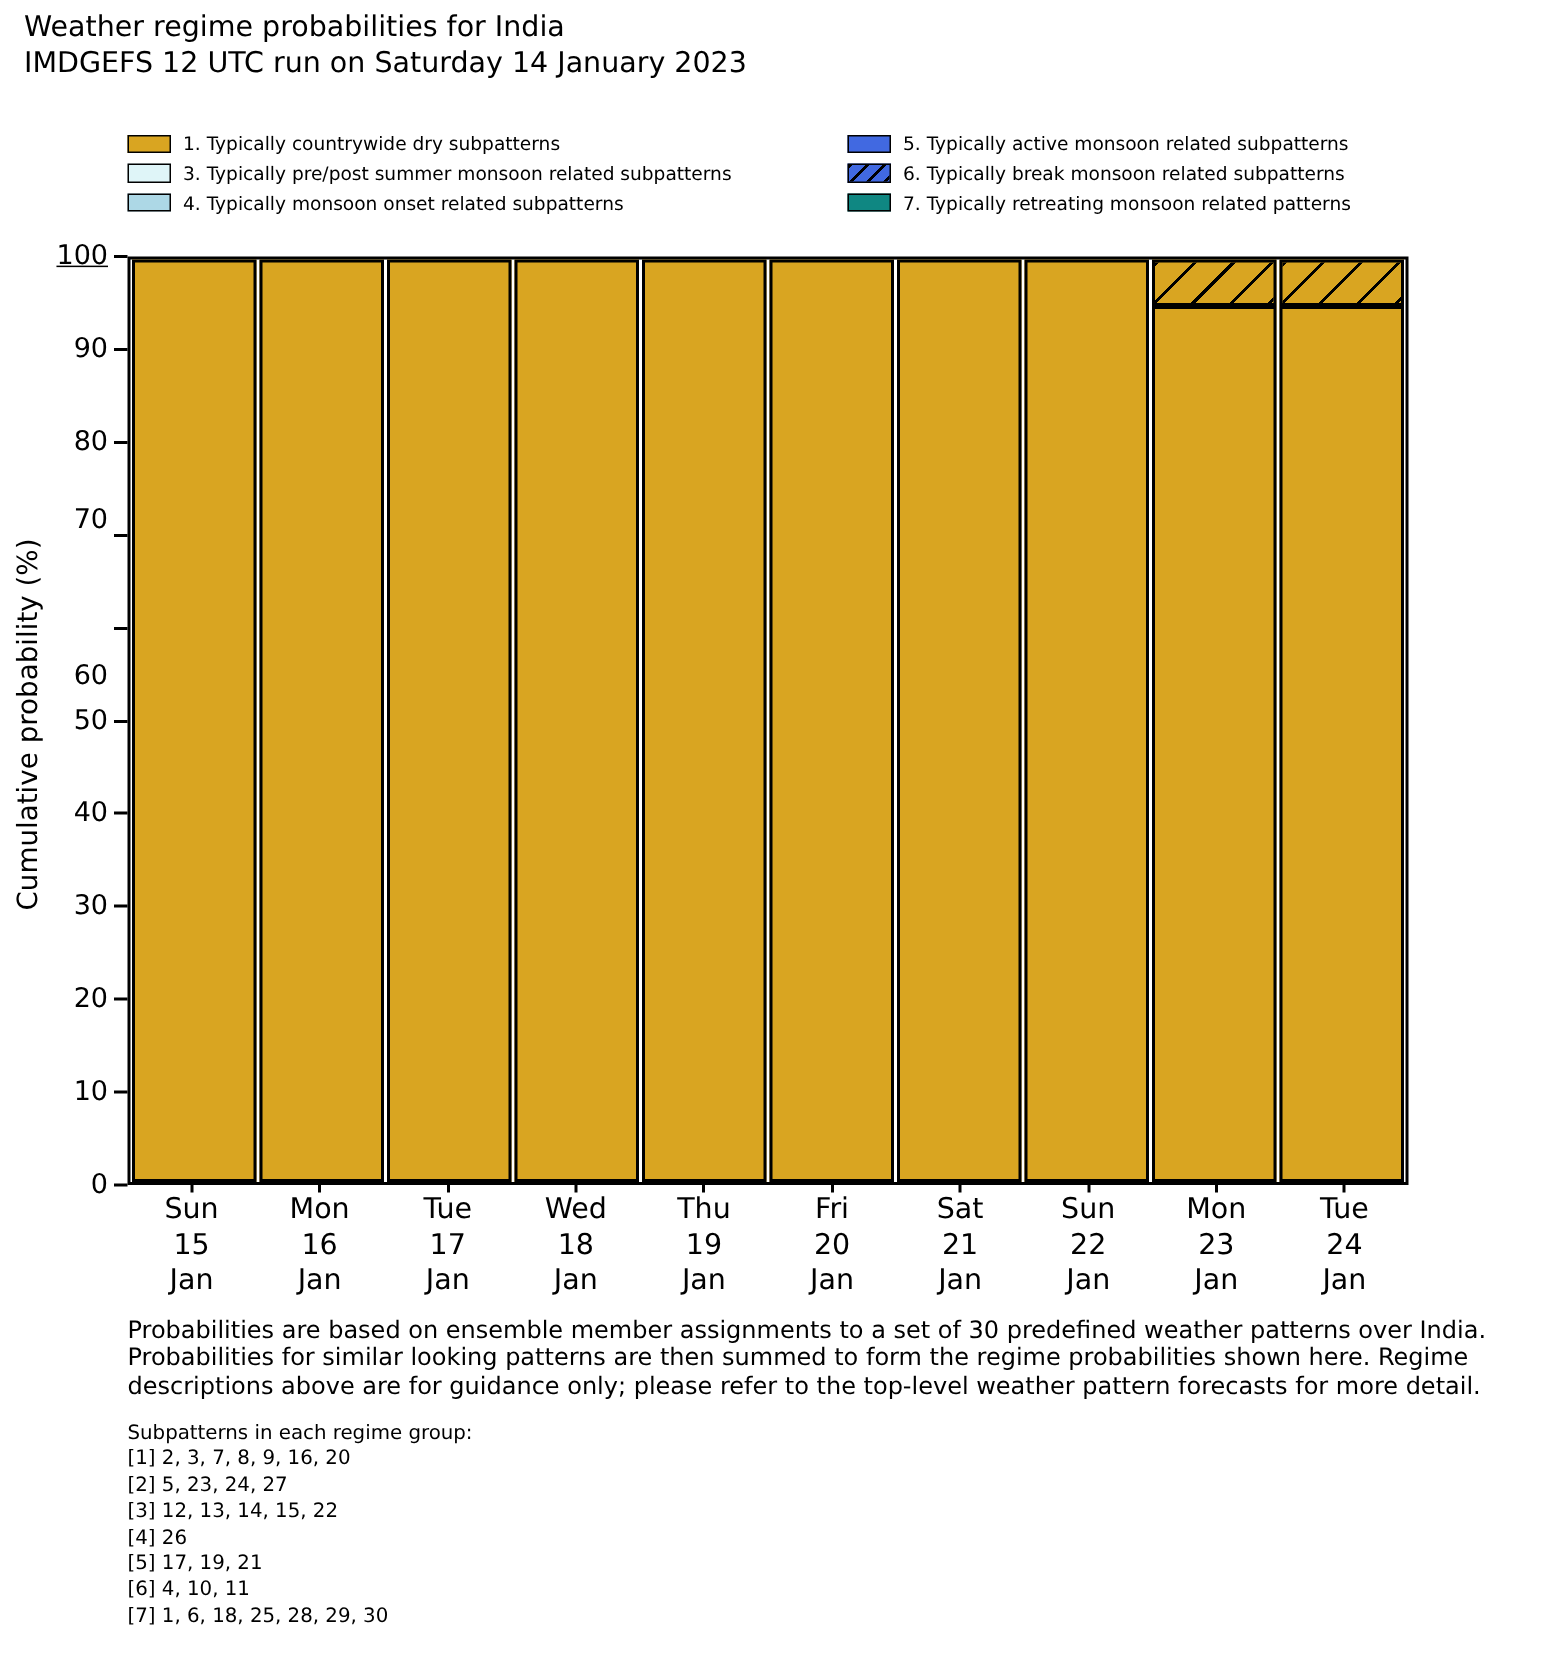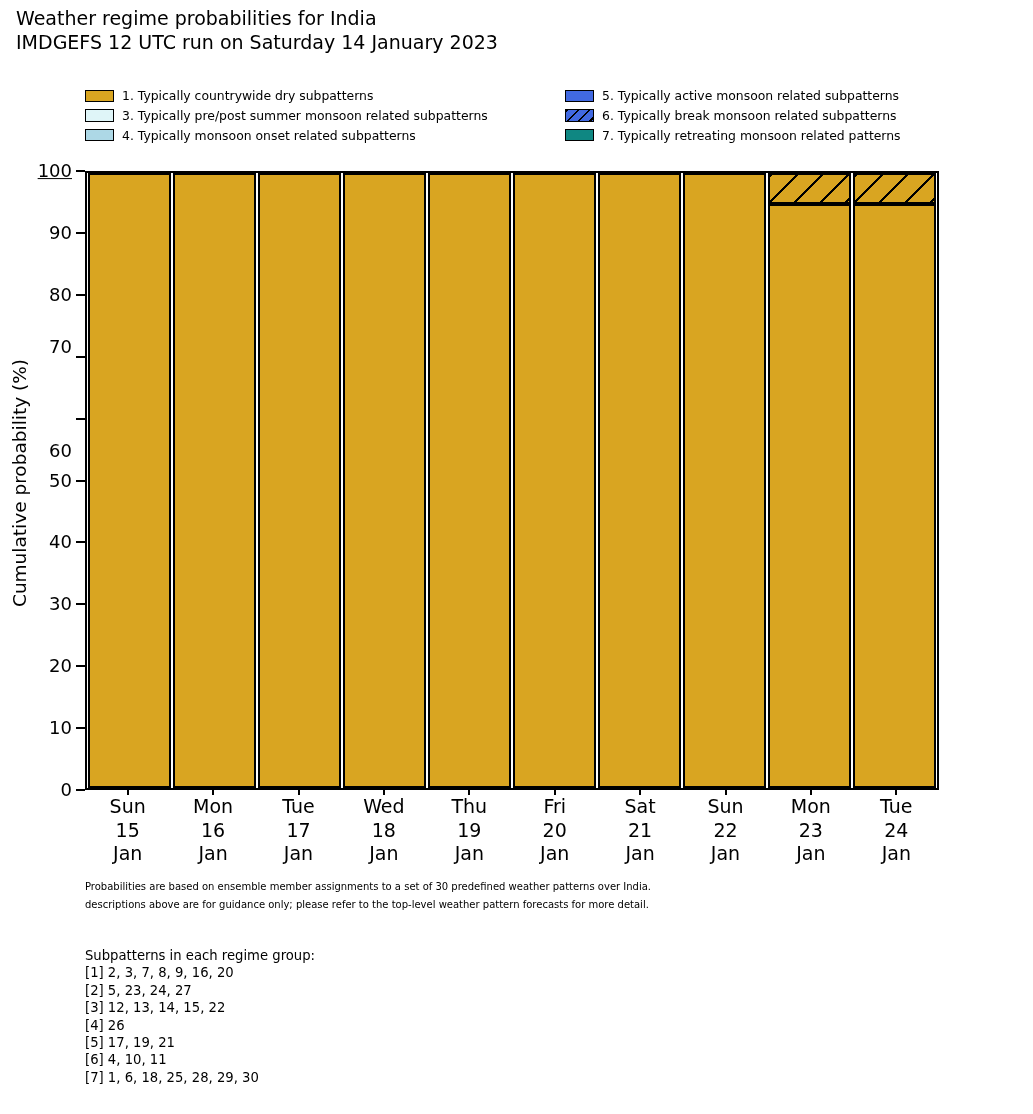--- a/index.html
+++ b/index.html
@@ -36,21 +36,21 @@
   }
   .ytick-label{
     position:absolute;left:0;width:72px;text-align:right;font-size:18px;
     transform:translateY(-52%);
   }
   .ytick-mark{position:absolute;left:76px;width:9px;height:2px;background:#000;}
   .xtick-mark{position:absolute;top:790px;width:2px;height:5px;background:#000;}
   .xtick-label{
     position:absolute;top:795px;text-align:center;font-size:19px;line-height:23.5px;
   }
-  .footnote{position:absolute;left:85px;top:878px;font-size:10px;line-height:18.4px;}
+  .footnote{position:absolute;left:85px;top:878px;font-size:16px;line-height:18.4px;}
   .subpatterns{position:absolute;left:85px;top:947px;font-size:13.2px;line-height:17.4px;}
 </style>
 </head>
 <body>
 
 <div class="figure" id="figure">
 
   <div class="title">
     <div>Weather regime probabilities for India</div>
     <div>IMDGEFS 12 UTC run on Saturday 14 January 2023</div>
@@ -204,20 +204,21 @@
       <div class="xtick-mark" style="left: 895.3px;"></div>
       <div class="xtick-label" style="left: 853.6px; width: 85.4px;">
         <div>Tue</div>
         <div>24</div>
         <div>Jan</div>
       </div>
     </div>
 
   <div class="footnote">
     <div>Probabilities are based on ensemble member assignments to a set of 30 predefined weather patterns over India.</div>
+    <div>Probabilities for similar looking patterns are then summed to form the regime probabilities shown here. Regime</div>
     <div>descriptions above are for guidance only; please refer to the top-level weather pattern forecasts for more detail.</div>
   </div>
 
   <div class="subpatterns">
     <div>Subpatterns in each regime group:</div>
     <div>[1] 2, 3, 7, 8, 9, 16, 20</div>
     <div>[2] 5, 23, 24, 27</div>
     <div>[3] 12, 13, 14, 15, 22</div>
     <div>[4] 26</div>
     <div>[5] 17, 19, 21</div>

